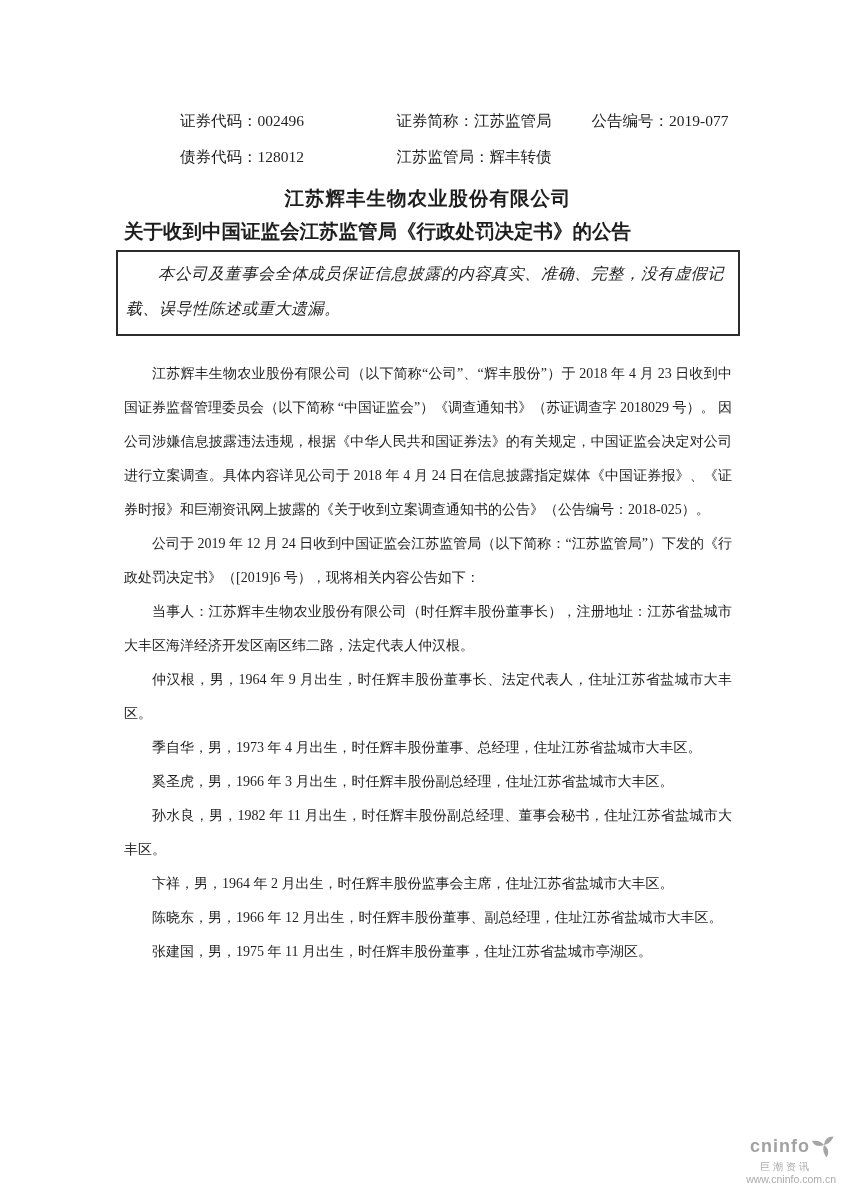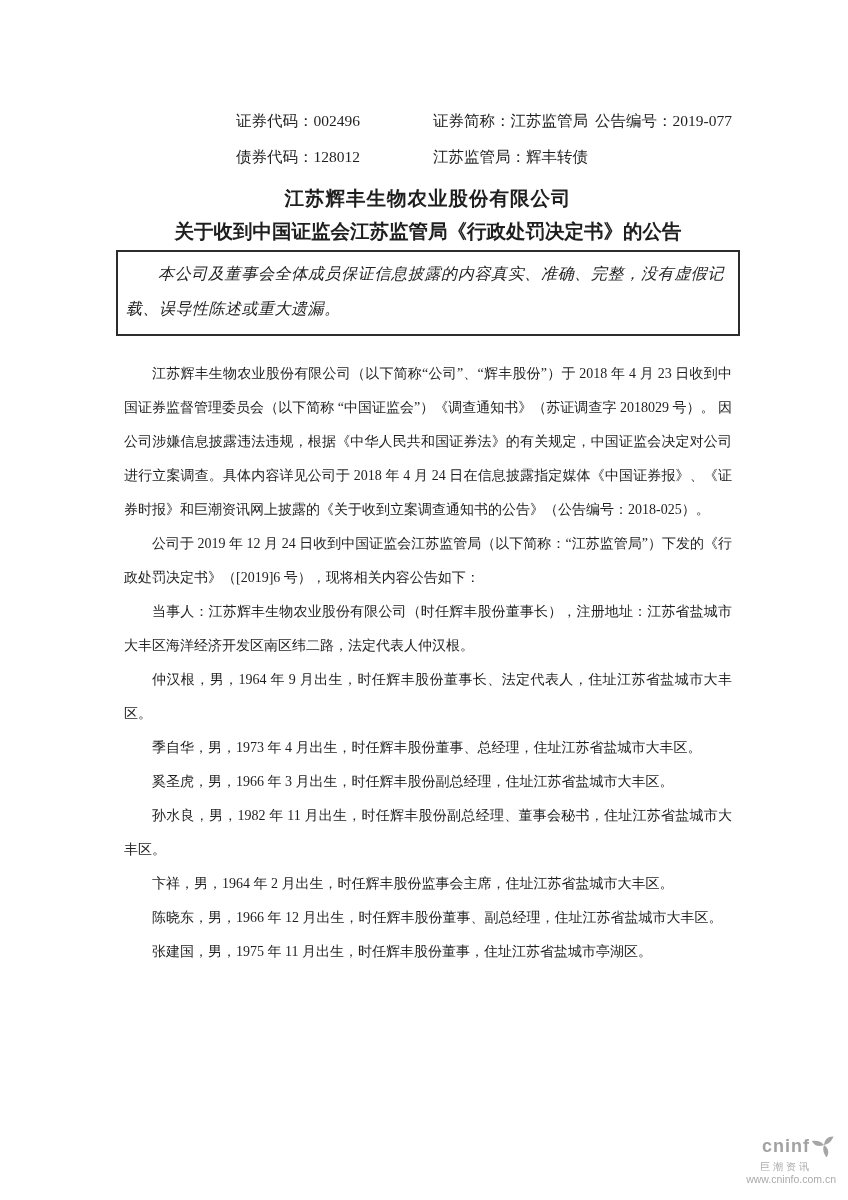--- a/index.html
+++ b/index.html
@@ -24,33 +24,33 @@
     width: 608px;
   }
   
   .hdr-row {
     display: grid;
     grid-template-columns: 236px 228px 1fr;
     font-size: 15.5px;
     line-height: 36px;
     white-space: nowrap;
   }
-  .hdr-cell { text-align: right; }
+  .hdr-cell { text-align: center; }
   
   .doc-title {
     margin: 7px 0 0 0;
     text-align: center;
     font-size: 19.5px;
     font-weight: 700;
     line-height: 33px;
     letter-spacing: 1px;
   }
   .doc-subtitle {
     margin: 0;
-    text-align: center;
+    text-align: left;
     font-size: 19.5px;
     font-weight: 700;
     line-height: 33px;
   }
   
   .disclaimer-box {
     margin: 2px -8px 0 -8px;
     border: 2px solid #2c2c2c;
     padding: 4px 14px 8px 8px;
   }
@@ -143,21 +143,21 @@
       <p>孙水良，男，1982 年 11 月出生，时任辉丰股份副总经理、董事会秘书，住址江苏省盐城市大丰区。</p>
       <p>卞祥，男，1964 年 2 月出生，时任辉丰股份监事会主席，住址江苏省盐城市大丰区。</p>
       <p>陈晓东，男，1966 年 12 月出生，时任辉丰股份董事、副总经理，住址江苏省盐城市大丰区。</p>
       <p>张建国，男，1975 年 11 月出生，时任辉丰股份董事，住址江苏省盐城市亭湖区。</p>
     </div>
 
   </div>
 
   <div class="cninfo-mark">
     <div class="cninfo-top">
-      <span class="cninfo-word">cninf</span>
+      <span class="cninfo-word">cninfo</span>
       <span class="cninfo-icon">
         <svg width="24" height="24" viewBox="0 0 24 24" aria-hidden="true">
           <g fill="#a6a6a6">
             <path d="M12 12 C 12.5 6.5, 16 3.2, 21.5 3.5 C 19.5 8.5, 16.5 11.2, 12 12 Z"></path>
             <path d="M12 12 C 12.5 6.5, 16 3.2, 21.5 3.5 C 19.5 8.5, 16.5 11.2, 12 12 Z" transform="rotate(120 12 12)"></path>
             <path d="M12 12 C 12.5 6.5, 16 3.2, 21.5 3.5 C 19.5 8.5, 16.5 11.2, 12 12 Z" transform="rotate(240 12 12)"></path>
           </g>
         </svg>
       </span>
     </div>

